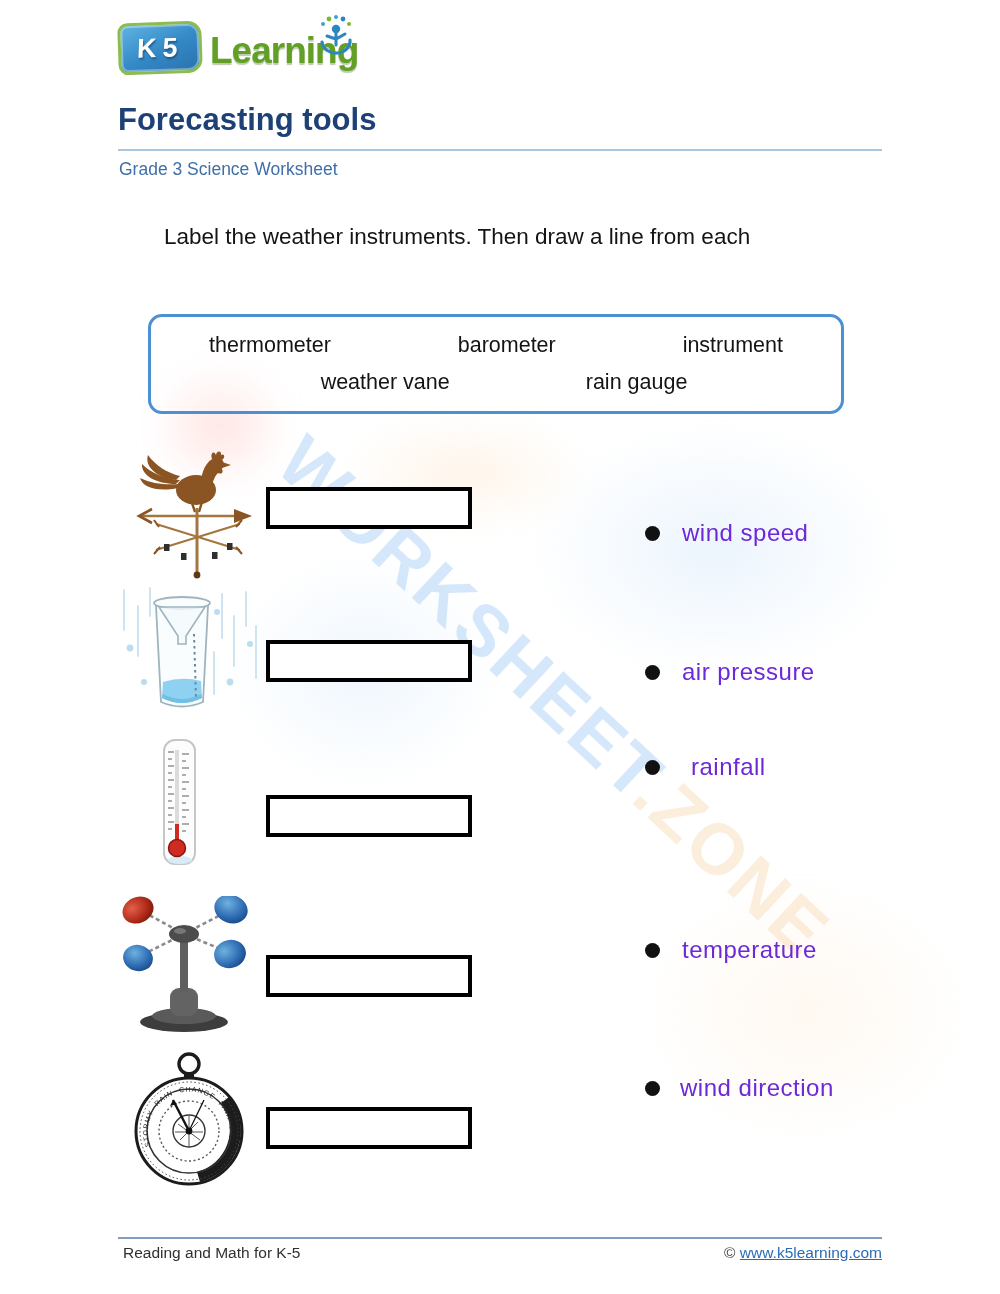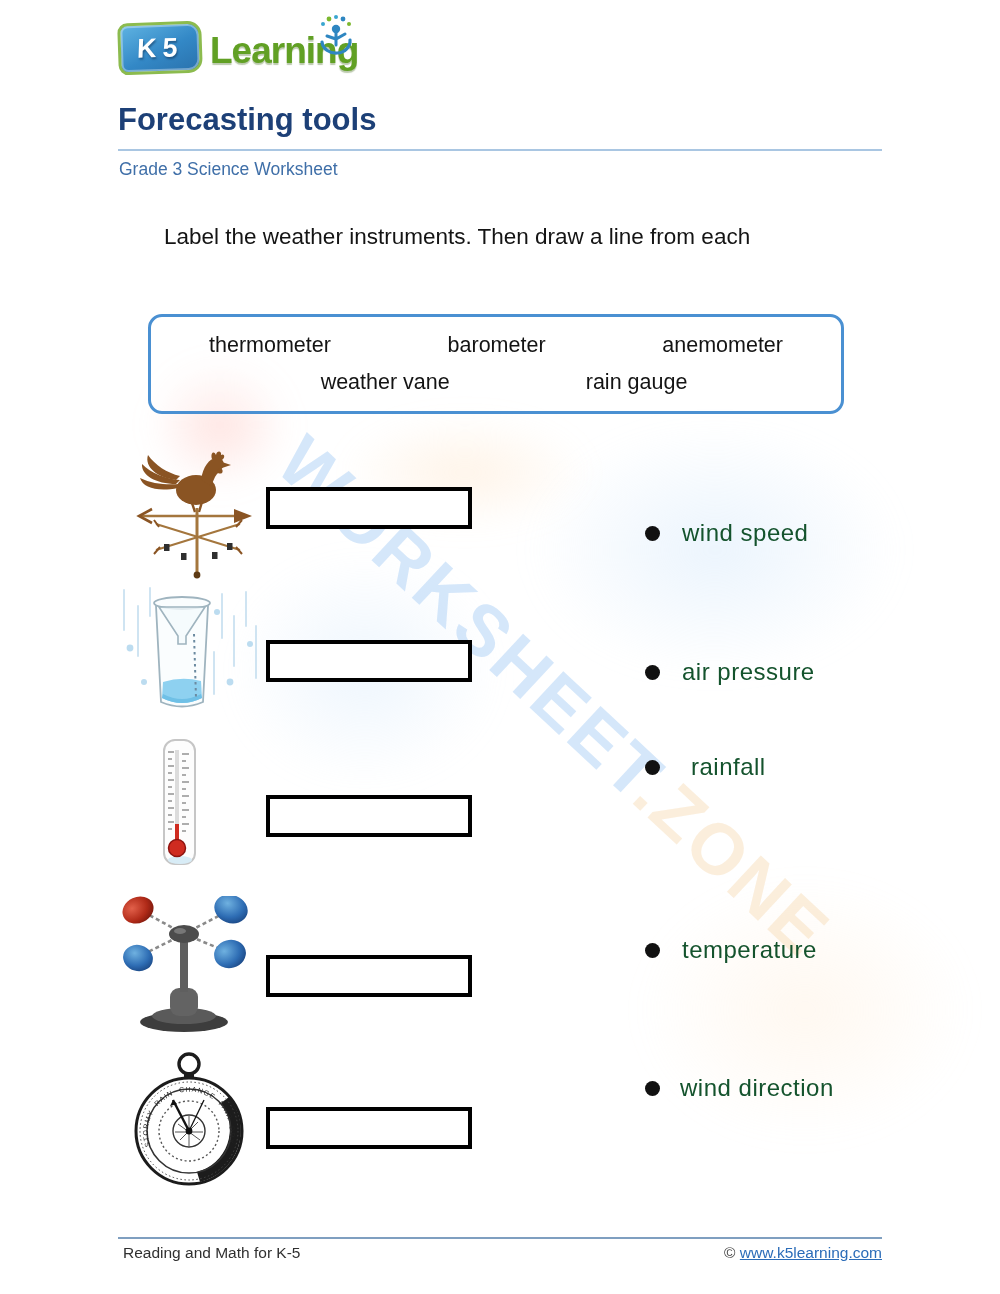--- a/index.html
+++ b/index.html
@@ -69,21 +69,21 @@
 
   
   .figure{position:absolute;}
   .answer-box{
     position:absolute;left:266px;width:182px;height:34px;
     border:4px solid #000000;background:#ffffff;border-radius:0;
     font-family:"Liberation Sans",sans-serif;font-size:20px;padding:0 8px;outline:none;
   }
   .measure{position:absolute;left:645px;display:flex;align-items:center;gap:22px;height:30px;}
   .measure .dot{width:15px;height:15px;border-radius:50%;background:#111111;flex:0 0 auto;cursor:pointer;}
-  .measure .mlabel{font-size:24px;color:#14532d;letter-spacing:.5px;text-align:right;}
+  .measure .mlabel{font-size:24px;color:#6d28d9;letter-spacing:.5px;text-align:right;}
 
   
   .footer-rule{position:absolute;left:118px;top:1237px;width:764px;height:2px;background:#7f9fc0;}
   .footer-left{position:absolute;left:123px;top:1244px;font-size:15.5px;color:#303030;}
   .footer-right{position:absolute;top:1244px;left:118px;width:764px;text-align:right;font-size:15.5px;color:#444444;}
   .footer-right a{color:#2b6cb8;text-decoration:underline;cursor:pointer;}
 </style>
 </head>
 <body>
 
@@ -119,21 +119,21 @@
   <div class="title">Forecasting tools</div>
   <div class="title-rule"></div>
   <div class="subtitle">Grade 3 Science Worksheet</div>
 
   <div class="instr l1">Label the weather instruments. Then draw a line from each</div>
 
   <div class="word-bank">
     <div class="wb-row wb-row1">
       <span>thermometer</span>
       <span>barometer</span>
-      <span>anemometer</span>
+      <span>instrument</span>
     </div>
     <div class="wb-row wb-row2">
       <span>weather vane</span>
       <span>rain gauge</span>
     </div>
   </div>
 
   <div class="figure" style="left:126px;top:450px;">
     <svg width="135" height="138" viewBox="0 0 135 138">
       <g fill="#8a5423" stroke="none">

